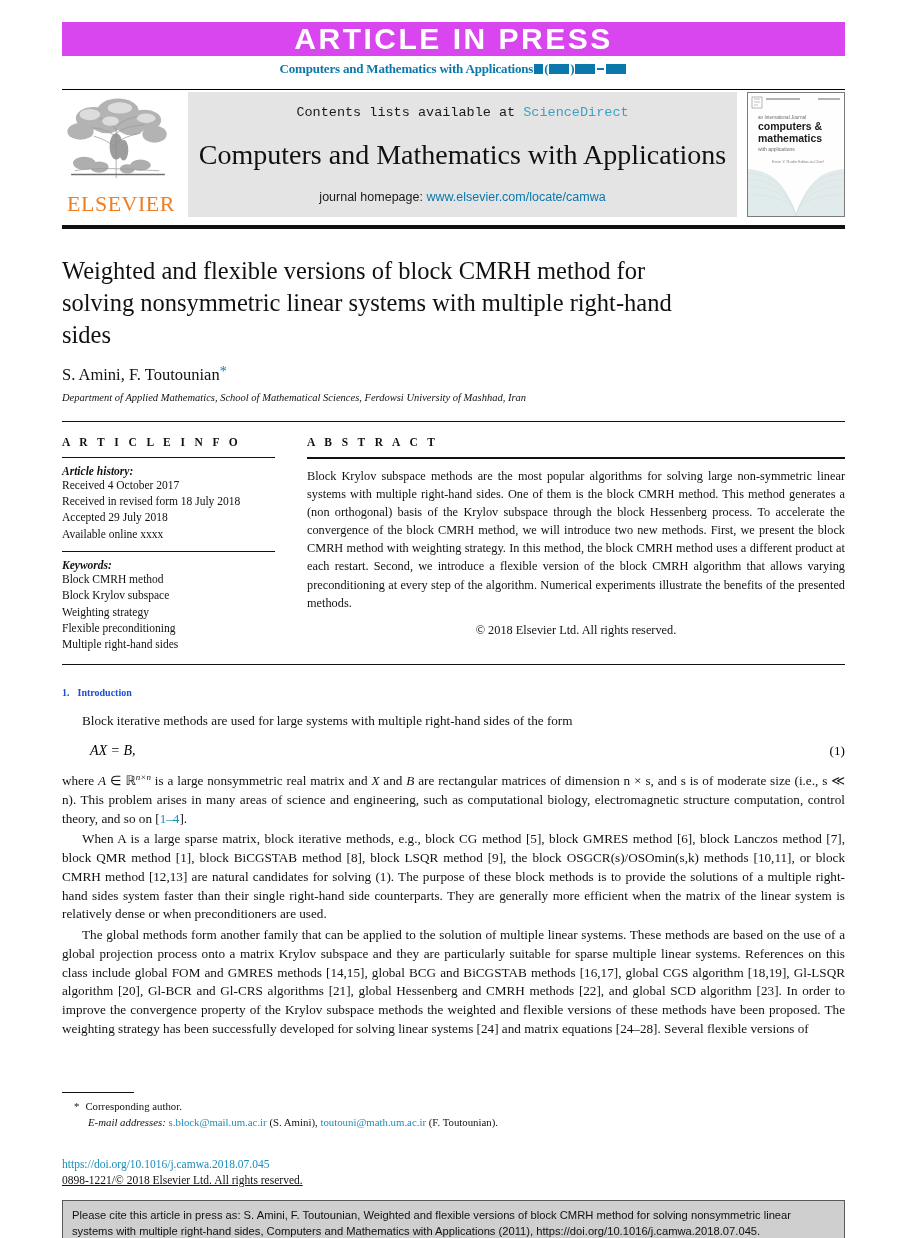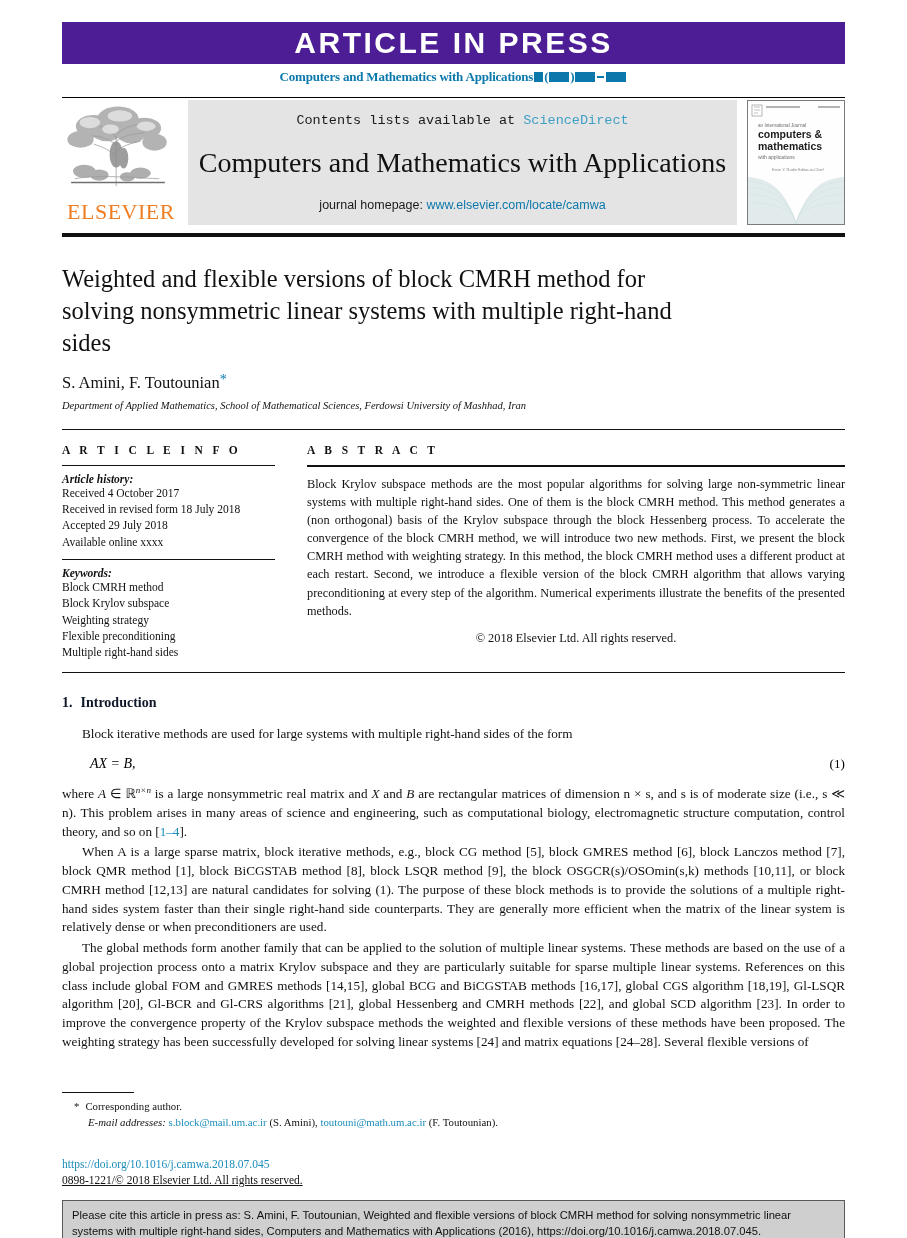--- a/index.html
+++ b/index.html
@@ -19,22 +19,22 @@
     position: relative;
     width: 907px;
     height: 1238px;
     box-sizing: border-box;
     padding: 0 62px;
   }
 
   
   .press-banner {
     margin-top: 22px;
-    background: #4c1d95;
-    height: 42px;
+    background: #d946ef;
+    height: 34px;
     display: flex;
     align-items: center;
     justify-content: center;
   }
   .press-banner-text {
     color: #ffffff;
     font-family: "Liberation Sans", sans-serif;
     font-weight: bold;
     font-size: 30px;
     letter-spacing: 2.5px;
@@ -245,22 +245,22 @@
   .abs-bottom-rule {
     border-top: 1.2px solid #111;
     margin-top: 12px;
   }
 
   
   .body-section { margin-top: 22px; }
   .h-section {
     font-family: "Liberation Serif", serif;
     font-weight: bold;
-    font-size: 14px;
-    color: #0f172a;
+    font-size: 10px;
+    color: #1d4ed8;
     margin: 0 0 14px 0;
   }
   .h-section .num { margin-right: 8px; }
   .para {
     font-family: "Liberation Serif", serif;
     font-size: 13.2px;
     line-height: 1.42;
     text-align: justify;
     color: #111;
     margin: 0 0 2px 0;
@@ -515,16 +515,16 @@
       <span>(F. Toutounian).</span>
     </div>
   </div>
 
   <div class="doi-block">
     <div class="doi-line">https://doi.org/10.1016/j.camwa.2018.07.045</div>
     <div class="issn-line">0898-1221/© 2018 Elsevier Ltd. All rights reserved.</div>
   </div>
 
   <div class="cite-box">
-    <div class="cite-text">Please cite this article in press as: S. Amini, F. Toutounian, Weighted and flexible versions of block CMRH method for solving nonsymmetric linear systems with multiple right-hand sides, Computers and Mathematics with Applications (2016), https://doi.org/10.1016/j.camwa.2018.07.045.</div>
+    <div class="cite-text">Please cite this article in press as: S. Amini, F. Toutounian, Weighted and flexible versions of block CMRH method for solving nonsymmetric linear systems with multiple right-hand sides, Computers and Mathematics with Applications (2011), https://doi.org/10.1016/j.camwa.2018.07.045.</div>
   </div>
 
 </div>
 
 </body></html>

